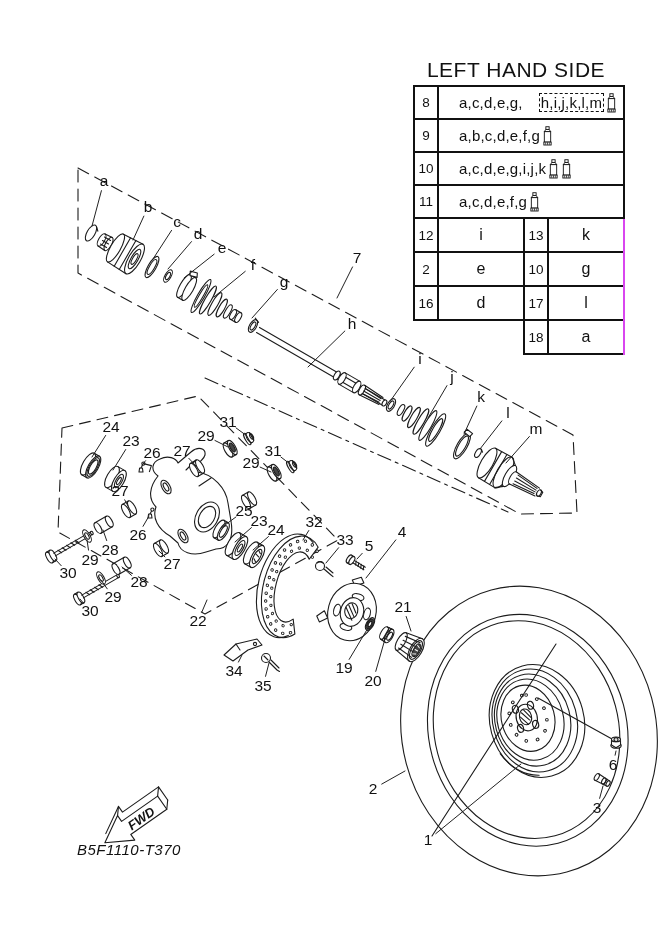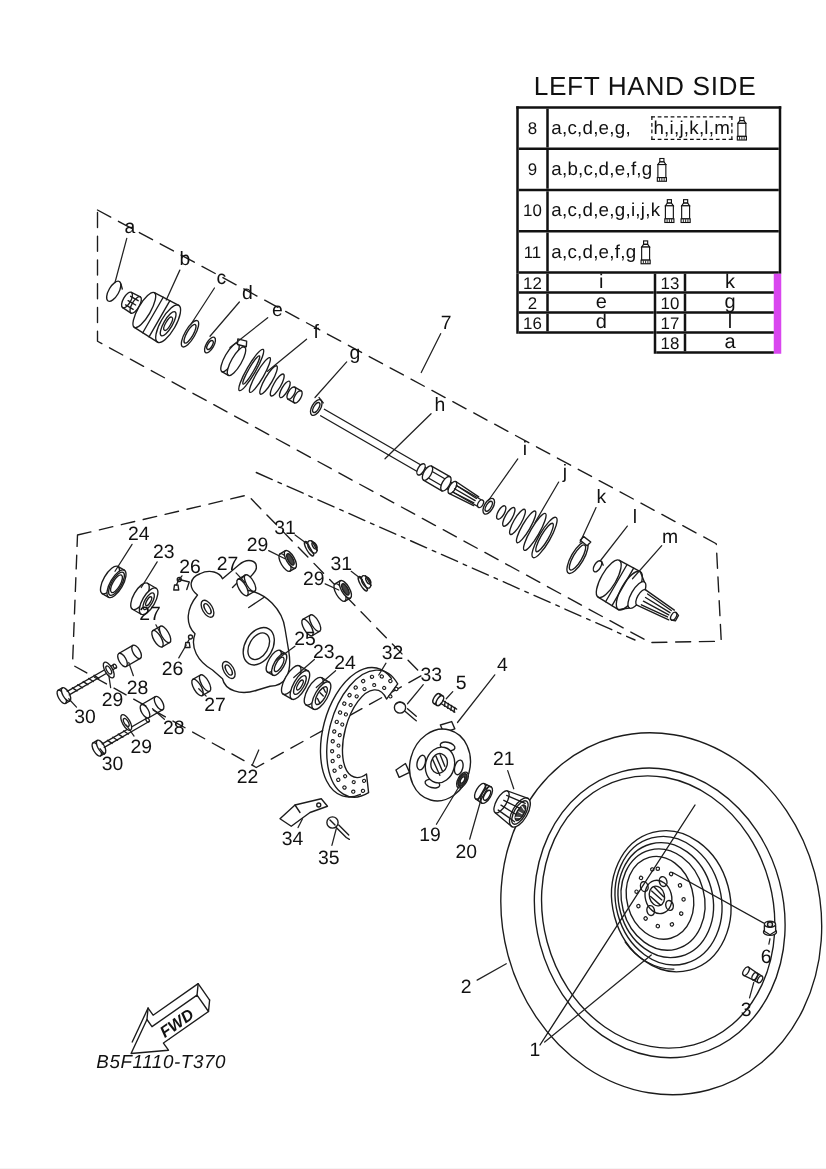--- a/index.html
+++ b/index.html
@@ -10,29 +10,29 @@
   #callouts text{font-family:"Liberation Sans",sans-serif;font-size:15.5px;fill:#111;text-anchor:middle;}
   #callouts line{stroke:#222;stroke-width:1;}
   
   .parts-table{position:absolute;left:413px;top:58px;width:212px;}
   .pt-title{font-size:21px;letter-spacing:.5px;text-align:center;
             white-space:nowrap;margin:0 0 3px -6px;}
   .combo{border:2px solid #111;border-bottom:none;box-sizing:border-box;}
   .crow{display:flex;height:33px;border-bottom:2px solid #111;box-sizing:border-box;align-items:stretch;}
   .num{width:24px;min-width:24px;border-right:2px solid #111;display:flex;align-items:center;
        justify-content:center;font-size:13.5px;box-sizing:border-box;}
-  .parts{flex:1;display:flex;align-items:center;padding-left:2px;font-size:15px;
+  .parts{flex:1;display:flex;align-items:center;padding-left:20px;font-size:15px;
          letter-spacing:.2px;white-space:nowrap;overflow:hidden;}
   .boxed{border:1.5px dashed #111;padding:0 1px;margin-left:16px;}
   .tube{margin-left:2px;flex:none;}
   .grid{display:flex;align-items:flex-start;}
   .gcol{box-sizing:border-box;}
   .gcol-left{width:110px;border-left:2px solid #111;}
-  .gcol-right{width:102px;border-left:2px solid #111;border-right:6px solid #d946ef;}
-  .grow{display:flex;height:16px;border-bottom:2px solid #111;box-sizing:border-box;}
+  .gcol-right{width:102px;border-left:2px solid #111;border-right:2px solid #d946ef;}
+  .grow{display:flex;height:34px;border-bottom:2px solid #111;box-sizing:border-box;}
   .gnum{width:24px;min-width:24px;border-right:2px solid #111;display:flex;align-items:center;
         justify-content:center;font-size:13.5px;box-sizing:border-box;}
   .gval{flex:1;display:flex;align-items:center;justify-content:center;font-size:16px;}
   .drawing-number{position:absolute;left:77px;top:841px;font-size:15px;letter-spacing:.5px;font-style:italic;}
   .hidden-defs{position:absolute;width:0;height:0;}
 </style>
 </head>
 <body>
 
 <div class="stage">

